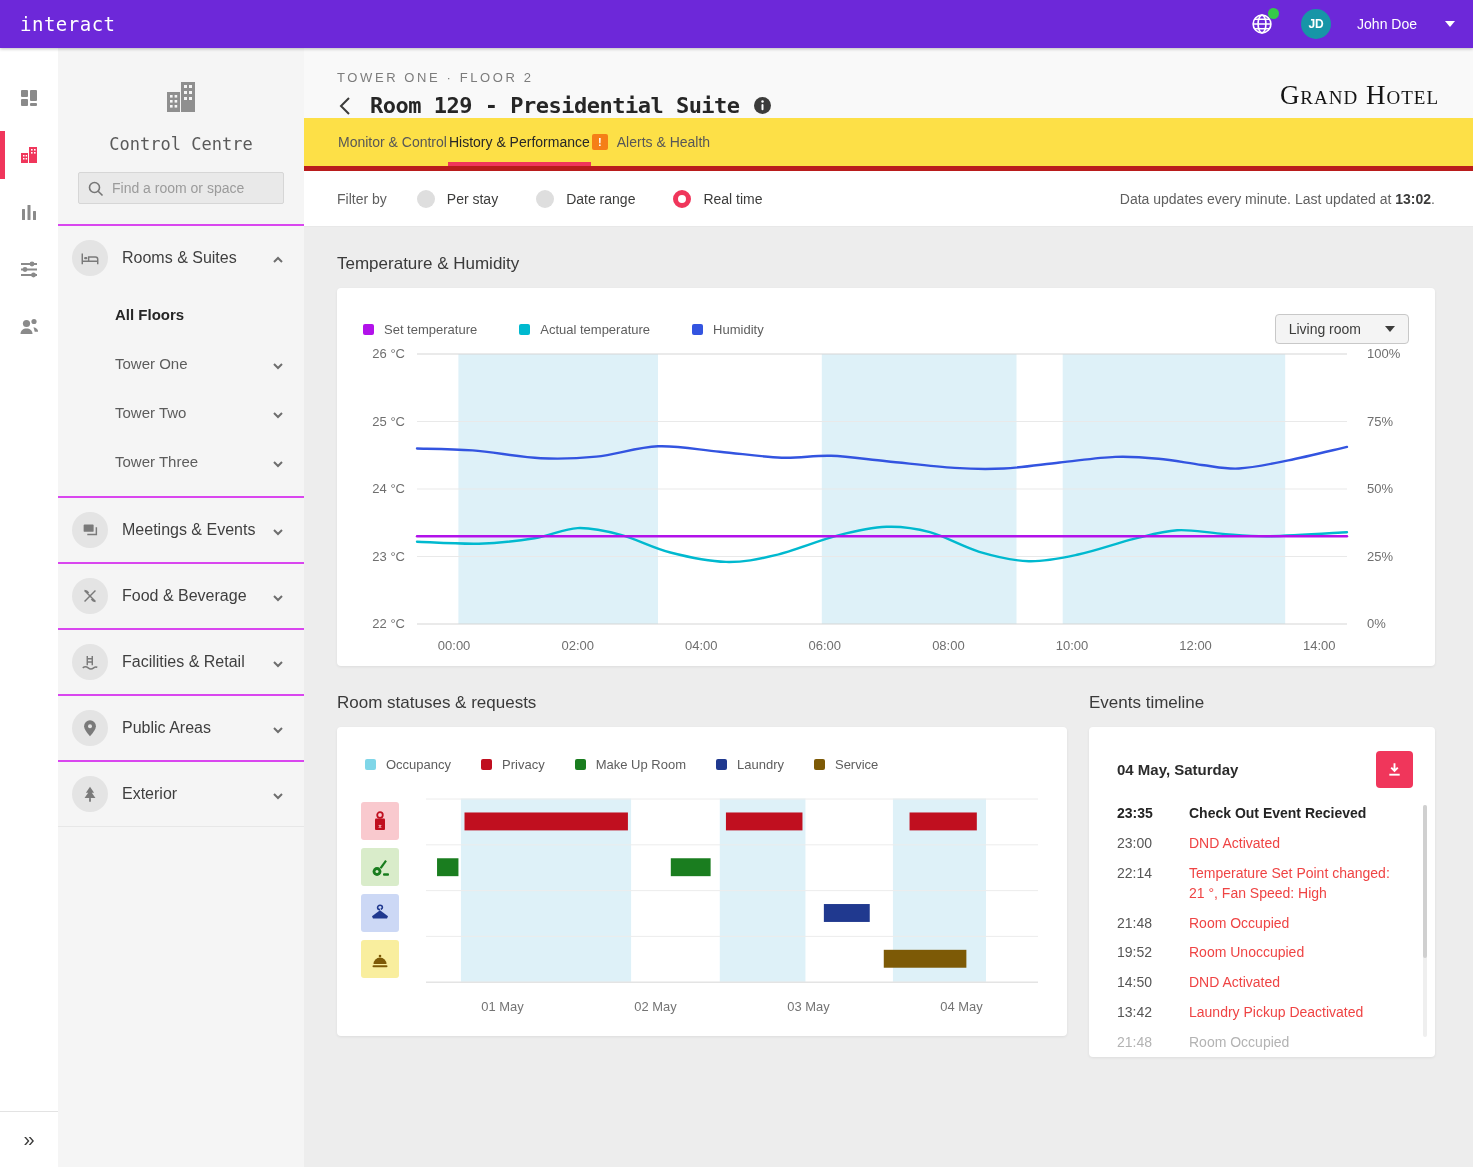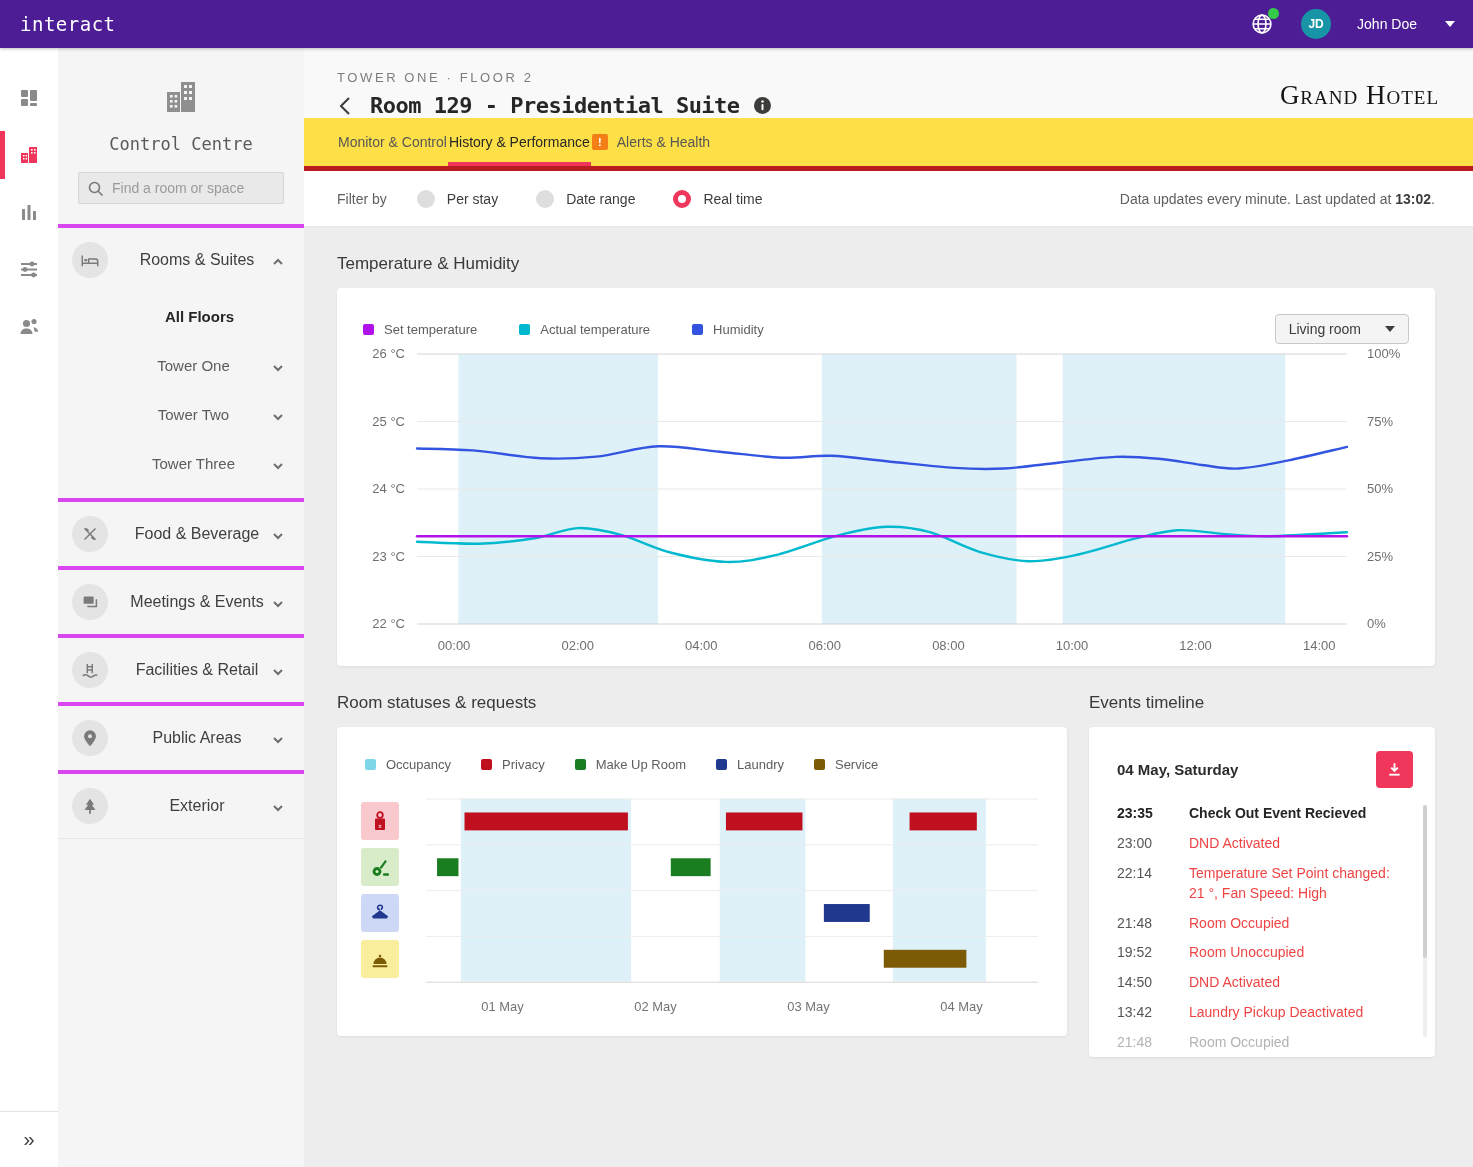--- a/index.html
+++ b/index.html
@@ -1,21 +1,21 @@
 <!DOCTYPE html>
 <html><head>
 <meta charset="utf-8">
 <style>
   * { margin:0; padding:0; box-sizing:border-box; }
   html,body { width:1473px; height:1167px; overflow:hidden; background:#ededed;
     font-family:"Liberation Sans", sans-serif; color:#3c3c3b; }
   .mono { font-family:"DejaVu Sans Mono", monospace; }
 
   
-  .topbar { height:48px; background:#4c1d95; display:flex; align-items:center;
+  .topbar { height:48px; background:#6d28d9; display:flex; align-items:center;
     padding:0 18px 0 20px; position:relative; z-index:5; box-shadow:0 1px 3px rgba(0,0,0,.25); }
   .brand { color:#fff; font-size:19px; letter-spacing:.5px; }
   .topbar-right { margin-left:auto; display:flex; align-items:center; gap:26px; }
   .globe-wrap { position:relative; width:26px; height:26px; }
   .online-dot { position:absolute; top:-3px; right:-4px; width:11px; height:11px;
     border-radius:50%; }
   .avatar { width:30px; height:30px; border-radius:50%; color:#fff; font-size:12px;
     font-weight:bold; display:flex; align-items:center; justify-content:center; }
   .username { color:#fff; font-size:14px; }
   .caret-down { width:0; height:0; border-left:5px solid transparent; border-right:5px solid transparent;
@@ -42,21 +42,21 @@
   .sidebar-head { text-align:center; padding:26px 0 18px; }
   .sidebar-head svg { fill:#8f8f8f; }
   .sidebar-title { font-size:17px; color:#595959; margin-top:12px; }
   .search-wrap { padding:0 20px 20px; }
   .search-box { background:#e9e9e9; border:1px solid #d6d6d6; border-radius:2px; height:32px;
     display:flex; align-items:center; padding:0 8px; }
   .search-box svg { stroke:#767676; flex:none; }
   .search-box input { border:none; outline:none; background:transparent; font-size:14px;
     margin-left:8px; width:100%; color:#3c3c3b; font-family:"Liberation Sans",sans-serif; }
   .search-box input::placeholder { color:#9b9b9b; }
-  .nav-section { border-top:4px solid #d946ef;text-align:center; }
+  .nav-section { border-top:2px solid #d946ef; }
   .nav-row { display:flex; align-items:center; height:64px; padding:0 20px 0 14px; cursor:pointer; }
   .nav-icon { width:36px; height:36px; border-radius:50%; background:#e4e4e4; flex:none;
     display:flex; align-items:center; justify-content:center; }
   .nav-icon svg { stroke:#7a7a7a; fill:none; stroke-width:1.6; }
   .nav-label { margin-left:14px; font-size:16px; color:#3f3f3f; flex:1; }
   .chev { width:12px; height:12px; flex:none; }
   .chev svg { stroke:#6e6e6e; fill:none; stroke-width:2; }
   .sub-list { padding-bottom:10px; }
   .sub-row { display:flex; align-items:center; height:49px; padding:0 20px 0 57px;
     font-size:15px; color:#5c5c5c; cursor:pointer; }
@@ -279,39 +279,39 @@
                 <path d="M2 4 6 8 10 4"></path>
               </svg></span>
         </div>
       </div>
     </div>
 
     <div class="nav-section">
       <div class="nav-row">
         <span class="nav-icon">
             <svg width="20" height="20" viewBox="0 0 22 22">
-          <path d="M5 5l12 12M17 5 5 17M5 5c1.5 0 3.5 1 4.5 2.5M17 17c-1.5 0-3.5-1-4.5-2.5"></path>
+          <rect x="4" y="5" width="11" height="8" rx="1" fill="#7a7a7a" stroke="none"></rect>
+          <path d="M8 16h10V8"></path>
         </svg>
           </span>
-        <span class="nav-label">Food &amp; Beverage</span>
+        <span class="nav-label">Meetings &amp; Events</span>
         <span class="chev"><svg width="12" height="12" viewBox="0 0 12 12">
               <path d="M2 4 6 8 10 4"></path>
             </svg></span>
       </div>
     </div>
 
     <div class="nav-section">
       <div class="nav-row">
         <span class="nav-icon">
             <svg width="20" height="20" viewBox="0 0 22 22">
-          <rect x="4" y="5" width="11" height="8" rx="1" fill="#7a7a7a" stroke="none"></rect>
-          <path d="M8 16h10V8"></path>
+          <path d="M5 5l12 12M17 5 5 17M5 5c1.5 0 3.5 1 4.5 2.5M17 17c-1.5 0-3.5-1-4.5-2.5"></path>
         </svg>
           </span>
-        <span class="nav-label">Meetings &amp; Events</span>
+        <span class="nav-label">Food &amp; Beverage</span>
         <span class="chev"><svg width="12" height="12" viewBox="0 0 12 12">
               <path d="M2 4 6 8 10 4"></path>
             </svg></span>
       </div>
     </div>
 
     <div class="nav-section">
       <div class="nav-row">
         <span class="nav-icon">
             <svg width="20" height="20" viewBox="0 0 22 22">

